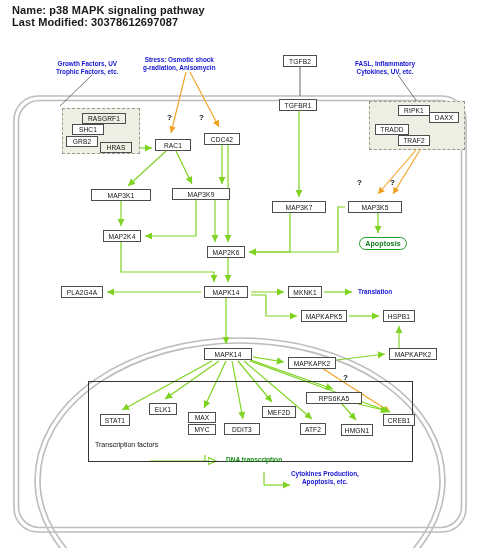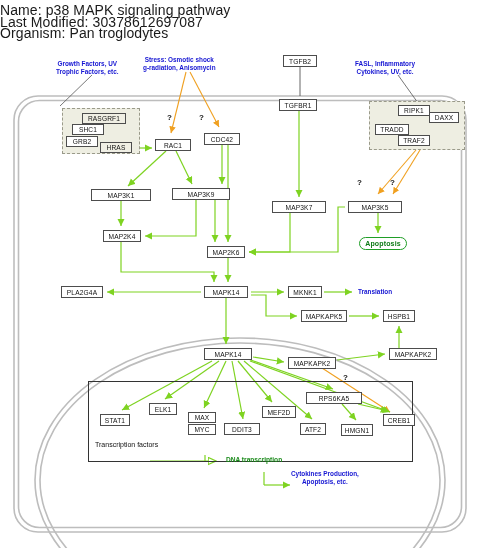--- a/index.html
+++ b/index.html
@@ -1,19 +1,19 @@
 <!DOCTYPE html>
 <html><head>
 <meta charset="utf-8">
 <style>
   html,body{margin:0;padding:0;background:#ffffff;}
   body{width:480px;height:548px;font-family:"Liberation Sans",sans-serif;position:relative;overflow:hidden;}
   #root{position:relative;width:480px;height:548px;}
 
-  .hdr{position:absolute;left:0;top:5px;font-size:14px;font-weight:normal;color:#1a1a1a;line-height:11.5px;letter-spacing:.1px;}
+  .hdr{position:absolute;left:12px;top:5px;font-size:11px;font-weight:bold;color:#1a1a1a;line-height:11.5px;letter-spacing:.1px;}
   .hdr div{white-space:nowrap;}
 
   svg#canvas{position:absolute;left:0;top:0;width:480px;height:548px;}
 
   
   .node{position:absolute;box-sizing:border-box;background:#ffffff;border:1px solid #4d4d4d;
         font-size:6.6px;color:#111;display:flex;align-items:center;justify-content:center;
         letter-spacing:.15px;white-space:nowrap;}
   .node.shaded{background:#f0efe4;}
   .node.oval{border:1.2px solid #1f9e26;border-radius:9px;color:#0d7a16;font-weight:bold;font-size:7px;background:#ffffff;}
@@ -27,21 +27,20 @@
   .tfbox{position:absolute;box-sizing:border-box;border:1px solid #333;background:transparent;}
 </style>
 </head>
 <body>
 
 <div id="root">
 
   <div class="hdr">
     <div>Name: p38 MAPK signaling pathway</div>
     <div>Last Modified: 30378612697087</div>
-    <div>Organism: Pan troglodytes</div>
   </div>
 
   <svg id="canvas" viewBox="0 0 480 548">
     <defs>
       <marker id="agreen" markerWidth="7" markerHeight="7" refX="6" refY="3" orient="auto">
         <path d="M0,0 L6,3 L0,6 z" fill="#7ed321"></path>
       </marker>
       <marker id="aorange" markerWidth="7" markerHeight="7" refX="6" refY="3" orient="auto">
         <path d="M0,0 L6,3 L0,6 z" fill="#f0a020"></path>
       </marker>

